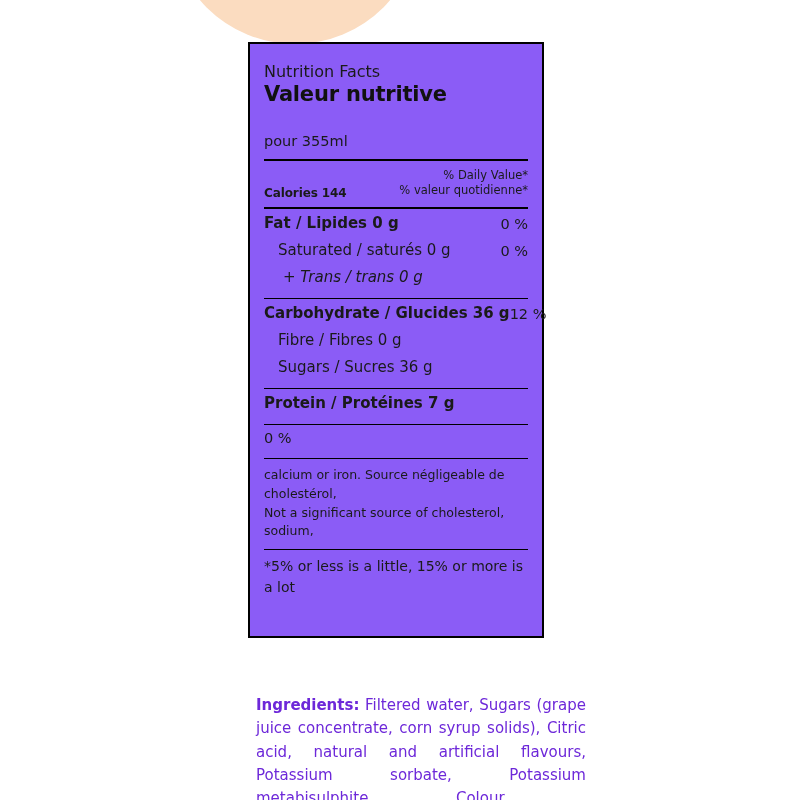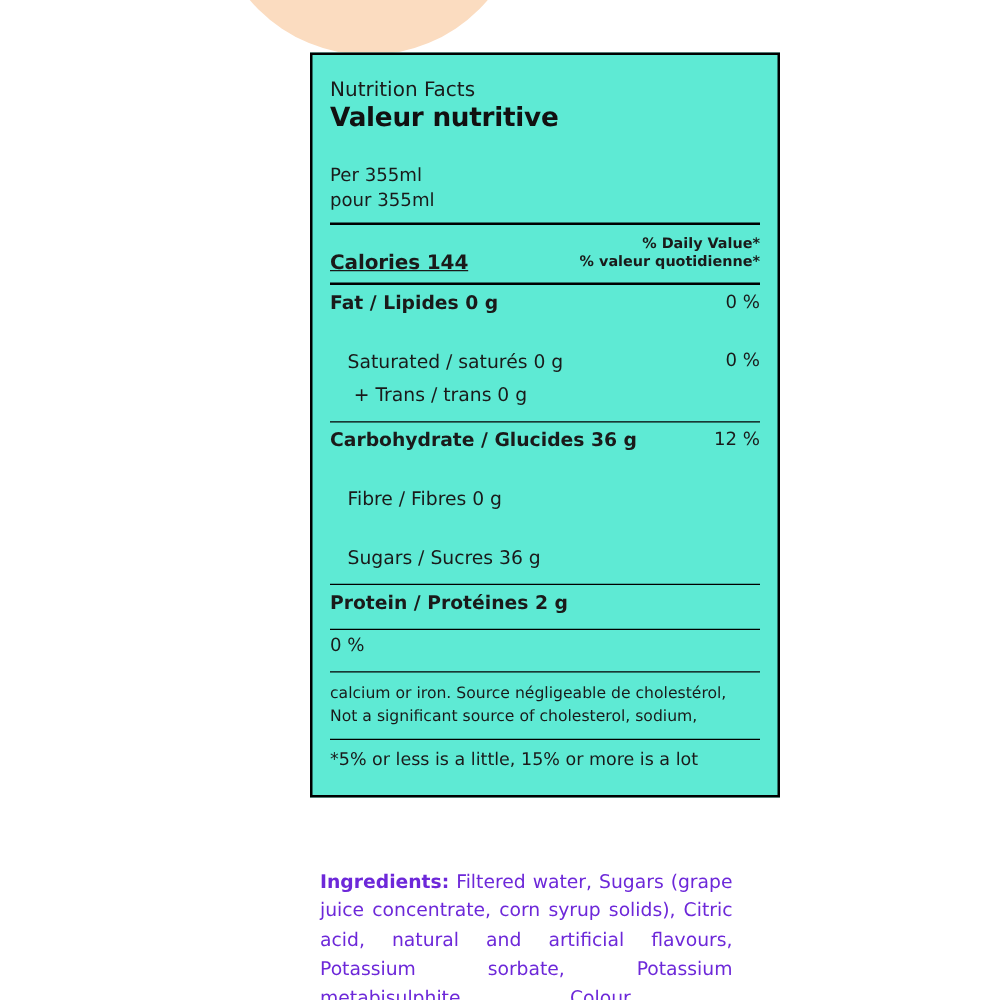--- a/index.html
+++ b/index.html
@@ -25,23 +25,23 @@
     height: 130px;
     background: #fbdcc0;
     border-radius: 0 0 125px 125px;
     z-index: 0;
   }
 
   .panel {
     position: absolute;
     left: 248px;
     top: 42px;
-    width: 376px;
+    width: 296px;
     height: 596px;
-    background: #5eead4;
+    background: #8b5cf6;
     border: 2px solid #000000;
     box-sizing: border-box;
     z-index: 2;
     padding: 18px 14px 10px 14px;
   }
   .nf-title2 {
     font-size: 21px;
     font-weight: bold;
     line-height: 1.26;
     letter-spacing: -0.2px;
@@ -58,45 +58,43 @@
   .rule-thin { border-top: 1px solid #000; margin: 8px 0 0 0; }
   .rule-med  { border-top: 2px solid #000; margin: 7px 0 0 0; }
 
   .cal-row {
     display: flex;
     align-items: flex-end;
     justify-content: space-between;
     padding-top: 7px;
   }
   .cal-label {
-    font-size: 16px;
+    font-size: 12px;
     font-weight: bold;
     letter-spacing: -0.1px;
-    text-decoration: underline;
   }
   .dv-head {
     text-align: right;
     font-size: 11.5px;
     line-height: 1.32;
     padding-bottom: 2px;
-    font-weight: bold;
   }
 
   .row {
     display: flex;
-    align-items: center;
+    align-items: flex-end;
     justify-content: space-between;
     padding: 5px 0 4px 0;
     font-size: 15px;
   }
   .row .left { white-space: nowrap; }
   .row .right { white-space: nowrap; font-size: 14.5px; }
   .bold { font-weight: bold; }
-  .indent { padding-left: 14px; margin-top: 20px; }
-  .indent2 { padding-left: 19px; }
+  .indent { padding-left: 14px; }
+  .indent2 { padding-left: 19px; font-style: italic; }
 
   .footnote {
     font-size: 12.5px;
     line-height: 1.5;
     padding-top: 7px;
   }
   .footnote2 {
     font-size: 14px;
     line-height: 1.5;
     padding-top: 6px;
@@ -122,21 +120,20 @@
 </head>
 <body>
 
 <div class="peach-blob"></div>
 
 <div class="panel">
 
   <div>Nutrition Facts</div>
   <div class="nf-title2">Valeur nutritive</div>
 
-  <div class="serving">Per 355ml</div>
   <div class="serving">pour 355ml</div>
 
   <div class="rule-med"></div>
 
   <div class="cal-row">
     <div class="cal-label">Calories 144</div>
     <div class="dv-head">
       <div>% Daily Value*</div>
       <div>% valeur quotidienne*</div>
     </div>
@@ -169,21 +166,21 @@
     <div class="right"></div>
   </div>
 
   <div class="row indent">
     <div class="left">Sugars / Sucres 36 g</div>
     <div class="right"></div>
   </div>
 
   <div class="rule-thin"></div>
   <div class="row">
-    <div class="left bold">Protein / Protéines 2 g</div>
+    <div class="left bold">Protein / Protéines 7 g</div>
     <div class="right"></div>
   </div>
 
   <div class="rule-thin"></div>
   <div class="row">
     <div class="right">0 %</div>
   </div>
 
   <div class="rule-thin"></div>
   <div class="footnote">

